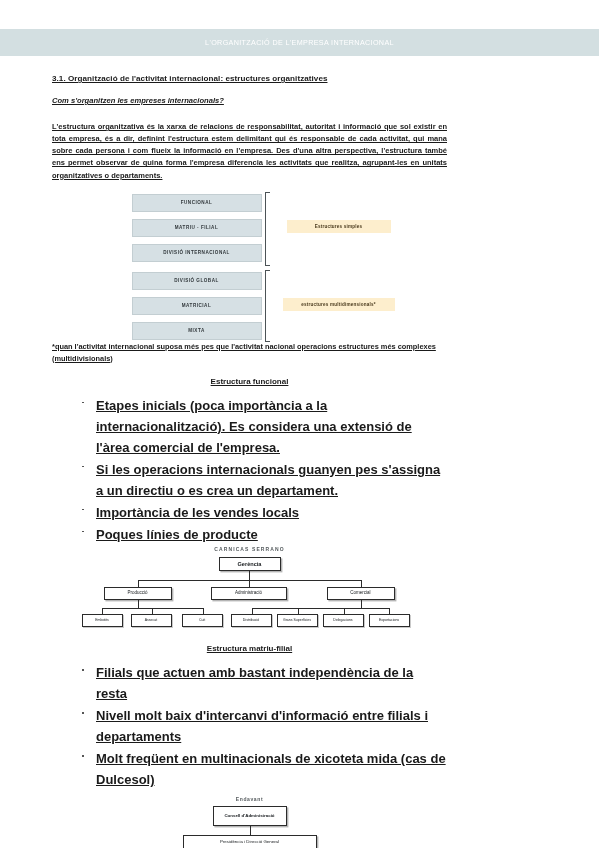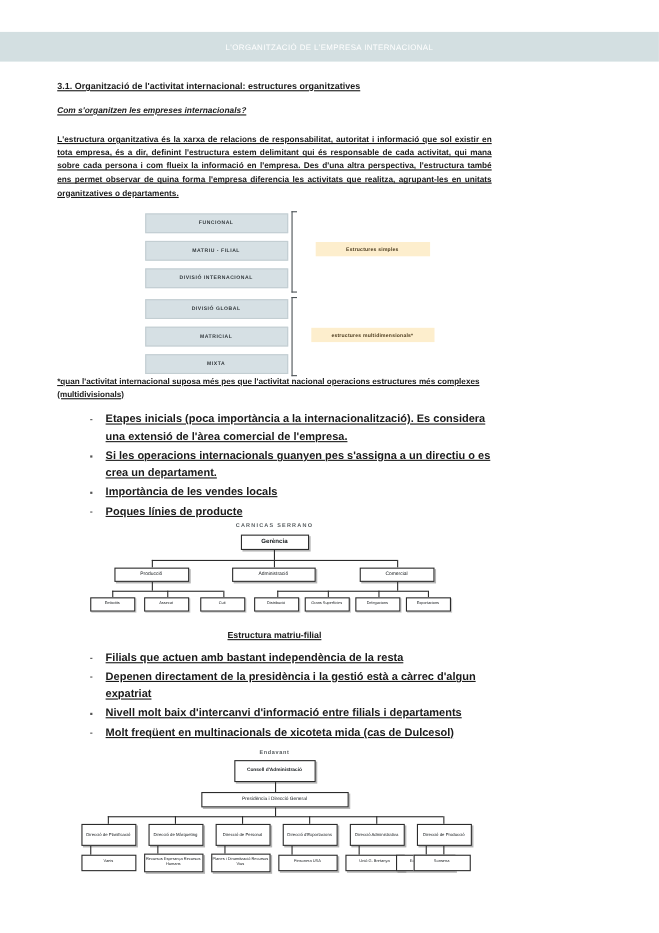--- a/index.html
+++ b/index.html
@@ -69,21 +69,21 @@
     font-size: 8px;
     font-weight: bold;
   }
   ul.bullets {
     margin: 9px 52px 0 52px;
     padding: 0 0 0 44px;
     list-style: none;
   }
   ul.bullets li {
     position: relative;
-    font-size: 10px;
+    font-size: 13px;
     font-weight: bold;
     line-height: 1.62;
     margin-bottom: 1px;
   }
   ul.bullets li::before {
     content: "";
     position: absolute;
     left: -14px; top: 7px;
     width: 1.5px; height: 1.5px;
     background: #555;
@@ -213,20 +213,21 @@
 
       <div class="brace" style="left:160px; top:-2px; height:72px;"></div>
       <div class="brace" style="left:160px; top:76px; height:70px;"></div>
 
       <div class="d1yellow" style="left:182px; top:26px; width:104px;">Estructures simples</div>
       <div class="d1yellow" style="left:178px; top:104px; width:112px;">estructures multidimensionals*</div>
     </div>
 
     <div class="note-small">*quan l'activitat internacional suposa més pes que l'activitat nacional operacions estructures més complexes (multidivisionals)</div>
 
+    <div class="centered-title">Estructura funcional</div>
 
     <ul class="bullets">
       <li>Etapes inicials (poca importància a la internacionalització). Es considera una extensió de l'àrea comercial de l'empresa.</li>
       <li>Si les operacions internacionals guanyen pes s'assigna a un directiu o es crea un departament.</li>
       <li>Importància de les vendes locals</li>
       <li>Poques línies de producte</li>
     </ul>
 
     <div class="orgwrap chart1">
 
@@ -263,21 +264,20 @@
       <div class="obox thin leaf" style="left:151px; top:68px; width:41px; height:13px;">Distribució</div>
       <div class="obox thin leaf" style="left:197px; top:68px; width:41px; height:13px;">Grans Superfícies</div>
       <div class="obox thin leaf" style="left:243px; top:68px; width:41px; height:13px;">Delegacions</div>
       <div class="obox thin leaf" style="left:289px; top:68px; width:41px; height:13px;">Exportacions</div>
     </div>
 
     <div class="centered-title" style="margin-top:10px;">Estructura matriu-filial</div>
 
     <ul class="bullets">
       <li>Filials que actuen amb bastant independència de la resta</li>
-      <li>Depenen directament de la presidència i la gestió està a càrrec d'algun expatriat</li>
       <li>Nivell molt baix d'intercanvi d'informació entre filials i departaments</li>
       <li>Molt freqüent en multinacionals de xicoteta mida (cas de Dulcesol)</li>
     </ul>
 
     <div class="orgwrap chart2" style="margin-top:6px;">
 
       <div class="org-title" style="left:0; top:0; width:360px; letter-spacing:0.6px;">Endavant</div>
 
       <div class="obox lvl1" style="left:143px; top:10px; width:74px; height:20px;">Consell d'Administració</div>
 

